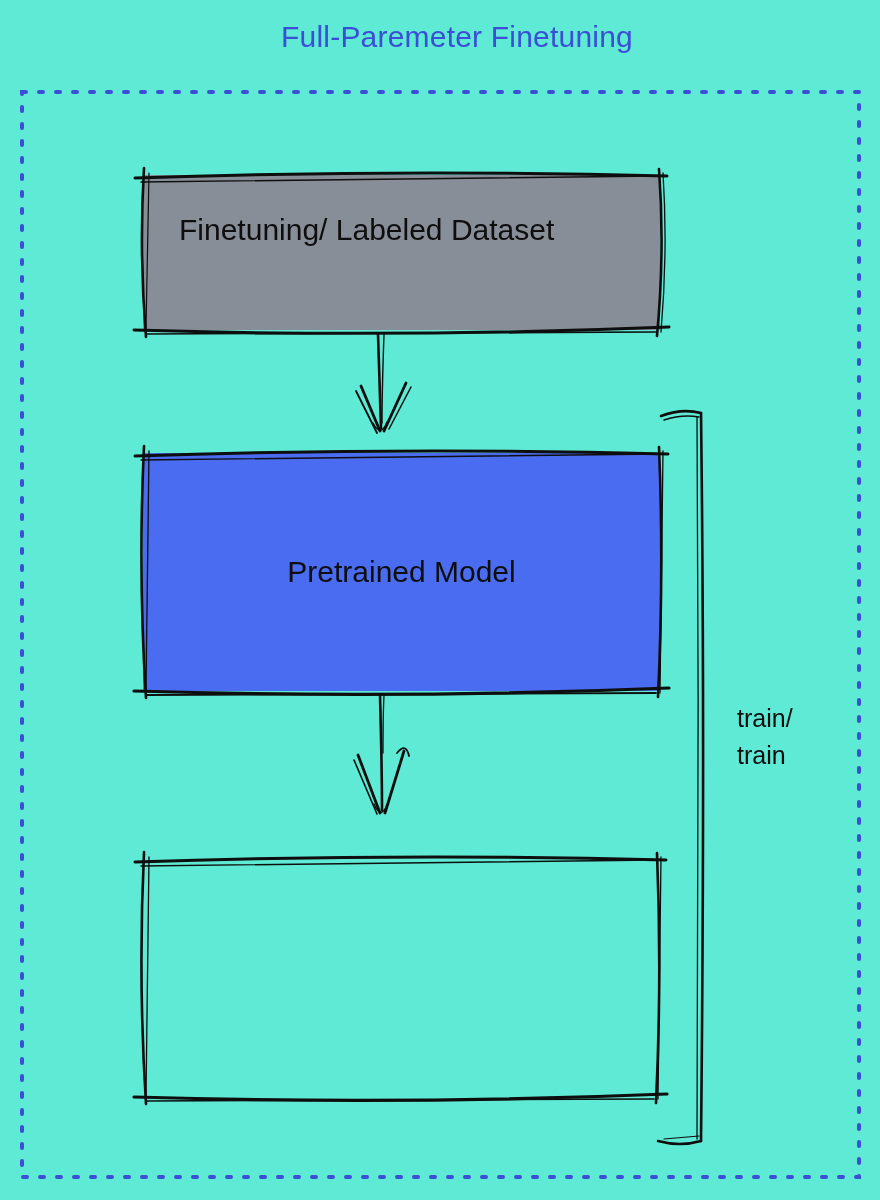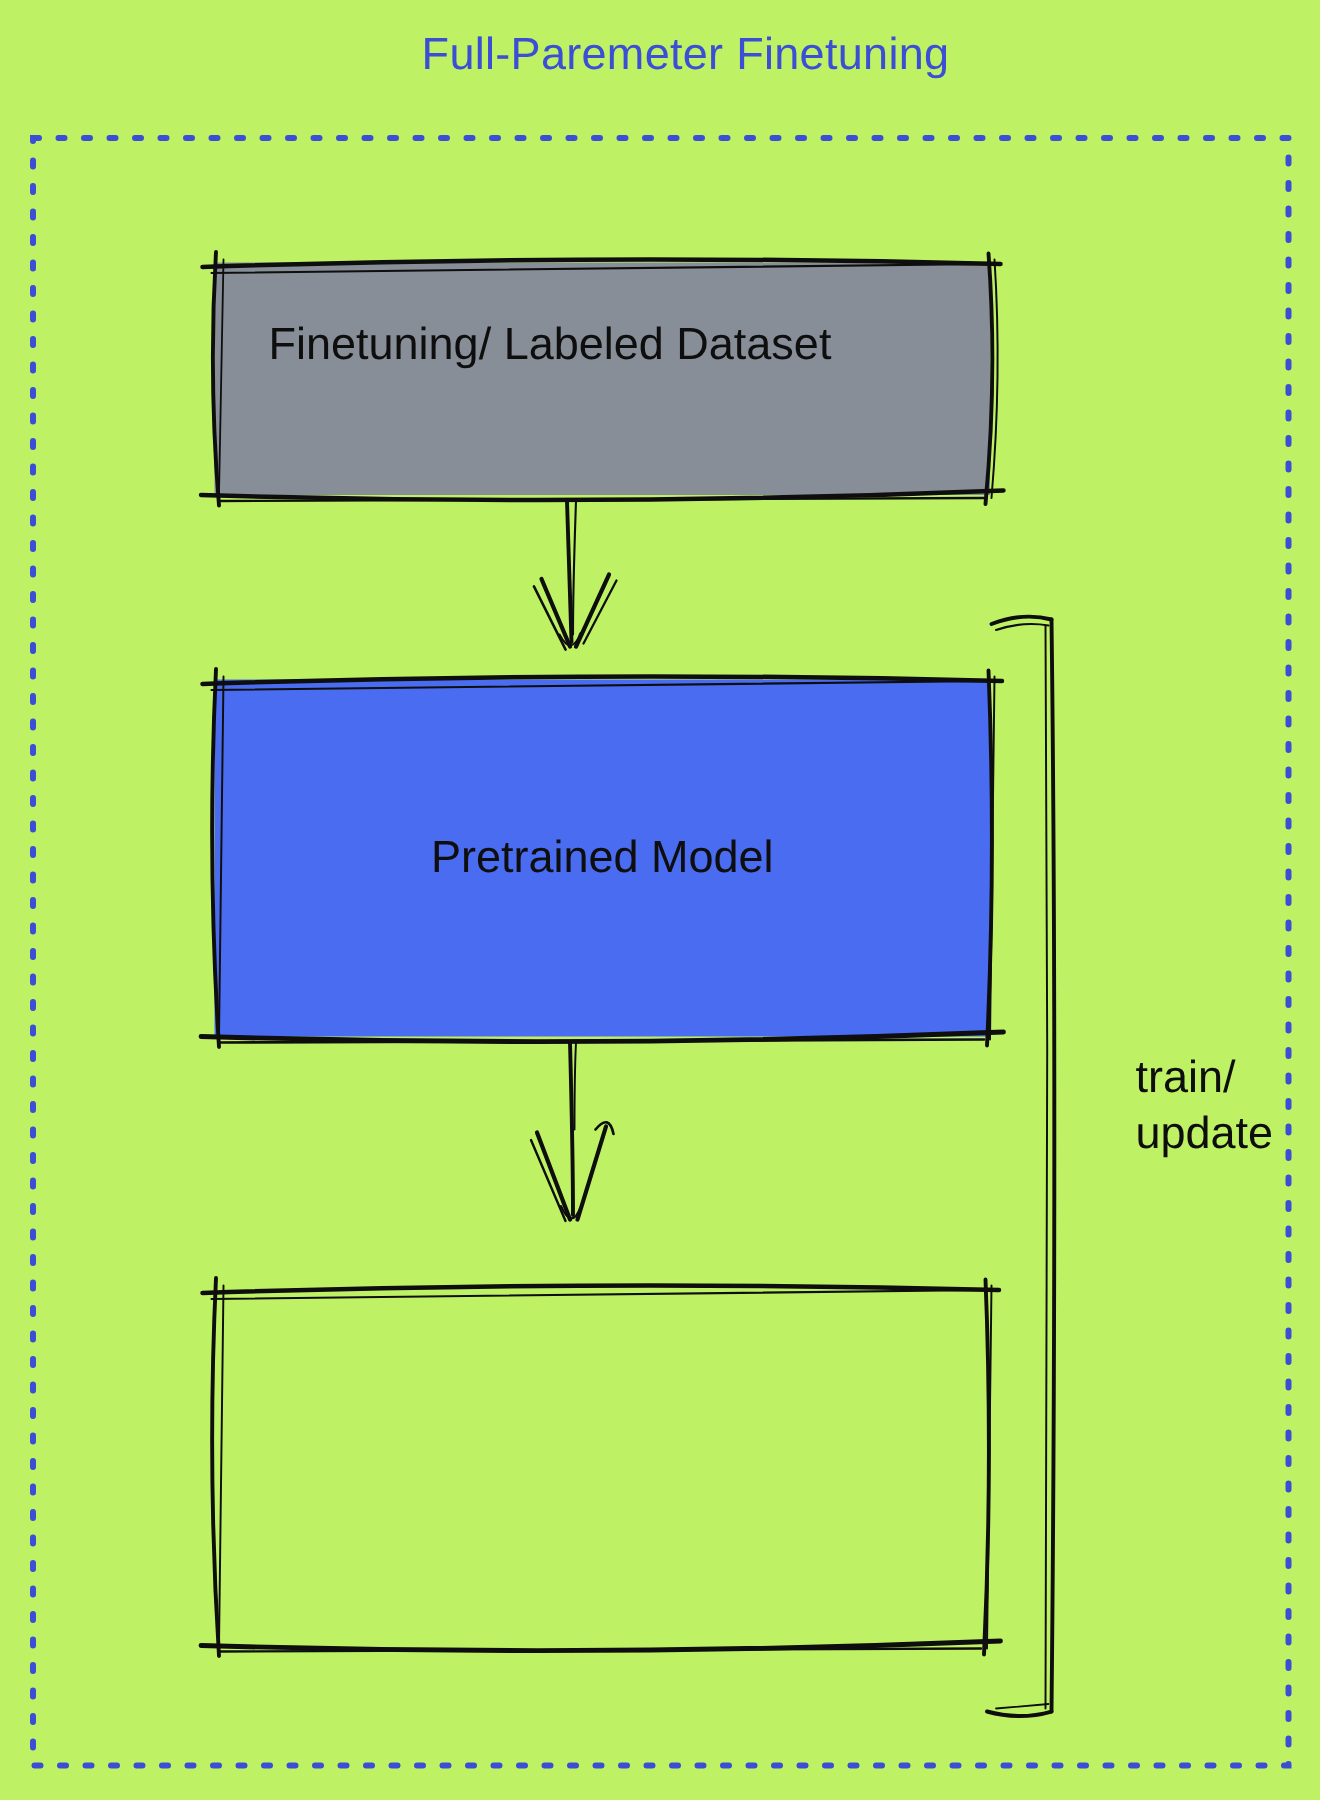--- a/index.html
+++ b/index.html
@@ -1,19 +1,19 @@
 <!DOCTYPE html>
 <html><head>
 <meta charset="utf-8">
 <style>
   html,body{margin:0;padding:0;background:#ffffff;}
   .stage{
     position:relative;
     width:880px;height:1200px;
-    background:#bef264;
+    background:#5eead4;
     font-family:"Liberation Sans","DejaVu Sans",sans-serif;
     overflow:hidden;
   }
   .title{
     position:absolute;left:0;right:0;top:20px;
     text-align:center;
     padding-left:34px;
     font-size:30px;
     font-weight:400;
     letter-spacing:0.2px;
@@ -37,22 +37,22 @@
   }
   .node-pretrained{
     left:143px;top:453px;width:517px;height:238px;
     align-items:center;justify-content:center;
   }
   .node-classifier{
     left:143px;top:859px;width:515px;height:238px;
     align-items:center;justify-content:center;
   }
   .bracket-label{
-    position:absolute;left:757px;top:700px;
-    font-size:30px;line-height:37px;
+    position:absolute;left:737px;top:700px;
+    font-size:25px;line-height:37px;
     z-index:2;
   }
   .bracket-label span{display:block;}
 </style>
 </head>
 <body>
 
 <div class="stage" style="color: rgb(14, 14, 14);">
 
   <div class="title" style="color: rgb(60, 78, 214);">Full-Paremeter Finetuning</div>
@@ -61,21 +61,21 @@
     <span>Pretrained Model</span>
   </div>
 
   <div class="node node-dataset" style="background-color: rgb(135, 142, 151);">
     <span>Finetuning/ Labeled Dataset</span>
   </div>
 
 
   <div class="bracket-label">
     <span>train/</span>
-    <span>update</span>
+    <span>train</span>
   </div>
 
   <svg class="overlay" width="880" height="1200" viewBox="0 0 880 1200" fill="none" xmlns="http://www.w3.org/2000/svg">
 
     <rect x="22" y="92" width="837" height="1085" stroke-width="4" stroke-linecap="round" stroke-dasharray="4 13" fill="none" stroke="#3c4ed6"></rect>
 
     <g fill="none" stroke-linecap="round" stroke="#0e0e0e">
 
       <g>
         <path d="M135,178 Q400,169 667,176" stroke-width="3"></path>

